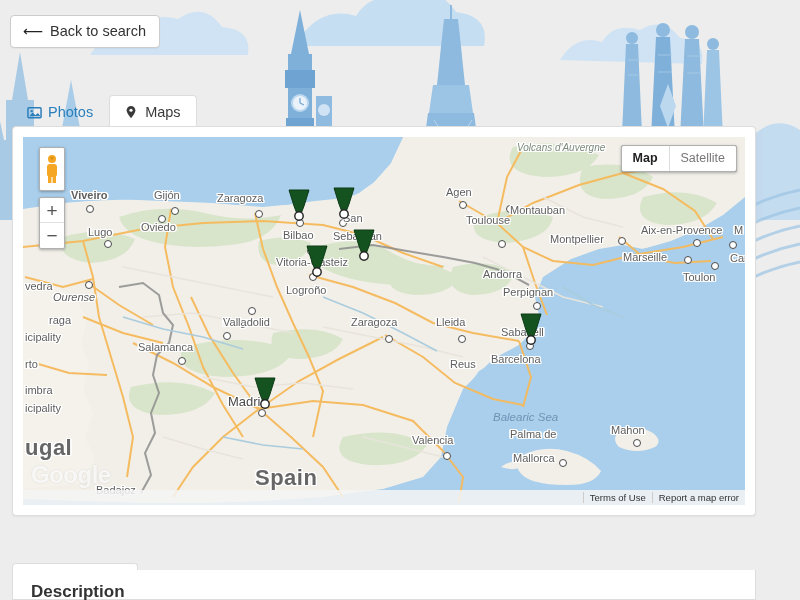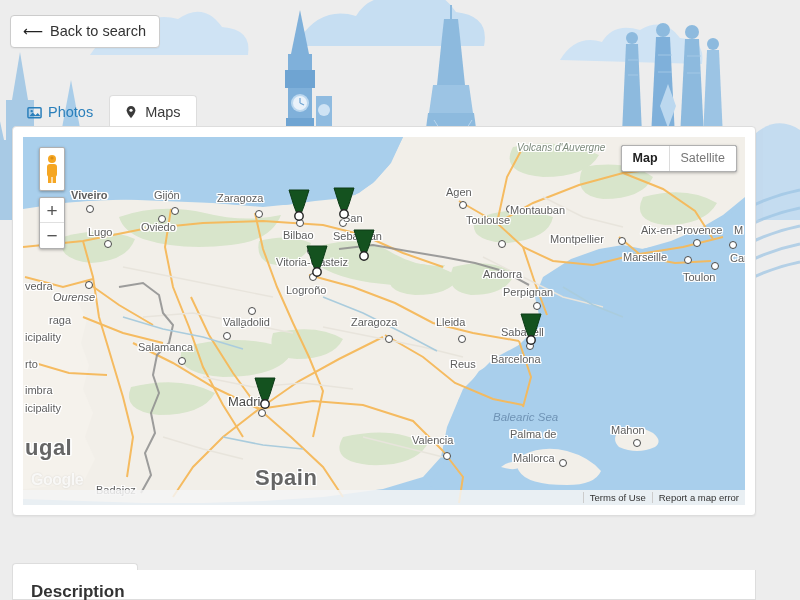--- a/index.html
+++ b/index.html
@@ -112,21 +112,21 @@
   .maptype button {
     border: 0; background: #fff; font-size: 12.5px; color: #777;
     padding: 5px 11px 6px; cursor: pointer;
     font-family: "Liberation Sans", sans-serif;
   }
   .maptype button.sel { color: #222; font-weight: bold; }
   .maptype button + button { border-left: 1px solid #dcdcdc; }
 
   .gwatermark {
     position: absolute; left: 8px; bottom: 16px;
-    font-size: 16px; font-weight: bold; color: rgba(255,255,255,.78);
+    font-size: 24px; font-weight: bold; color: rgba(255,255,255,.78);
     letter-spacing: -.5px; pointer-events: none;
     text-shadow: 0 0 2px rgba(0,0,0,.12);
   }
 
   .attrib {
     position: absolute; left: 0; right: 0; bottom: 0; height: 15px;
     background: rgba(245,245,245,.85);
     display: flex; align-items: center; justify-content: flex-end;
     font-size: 9.5px; color: #444;
   }

